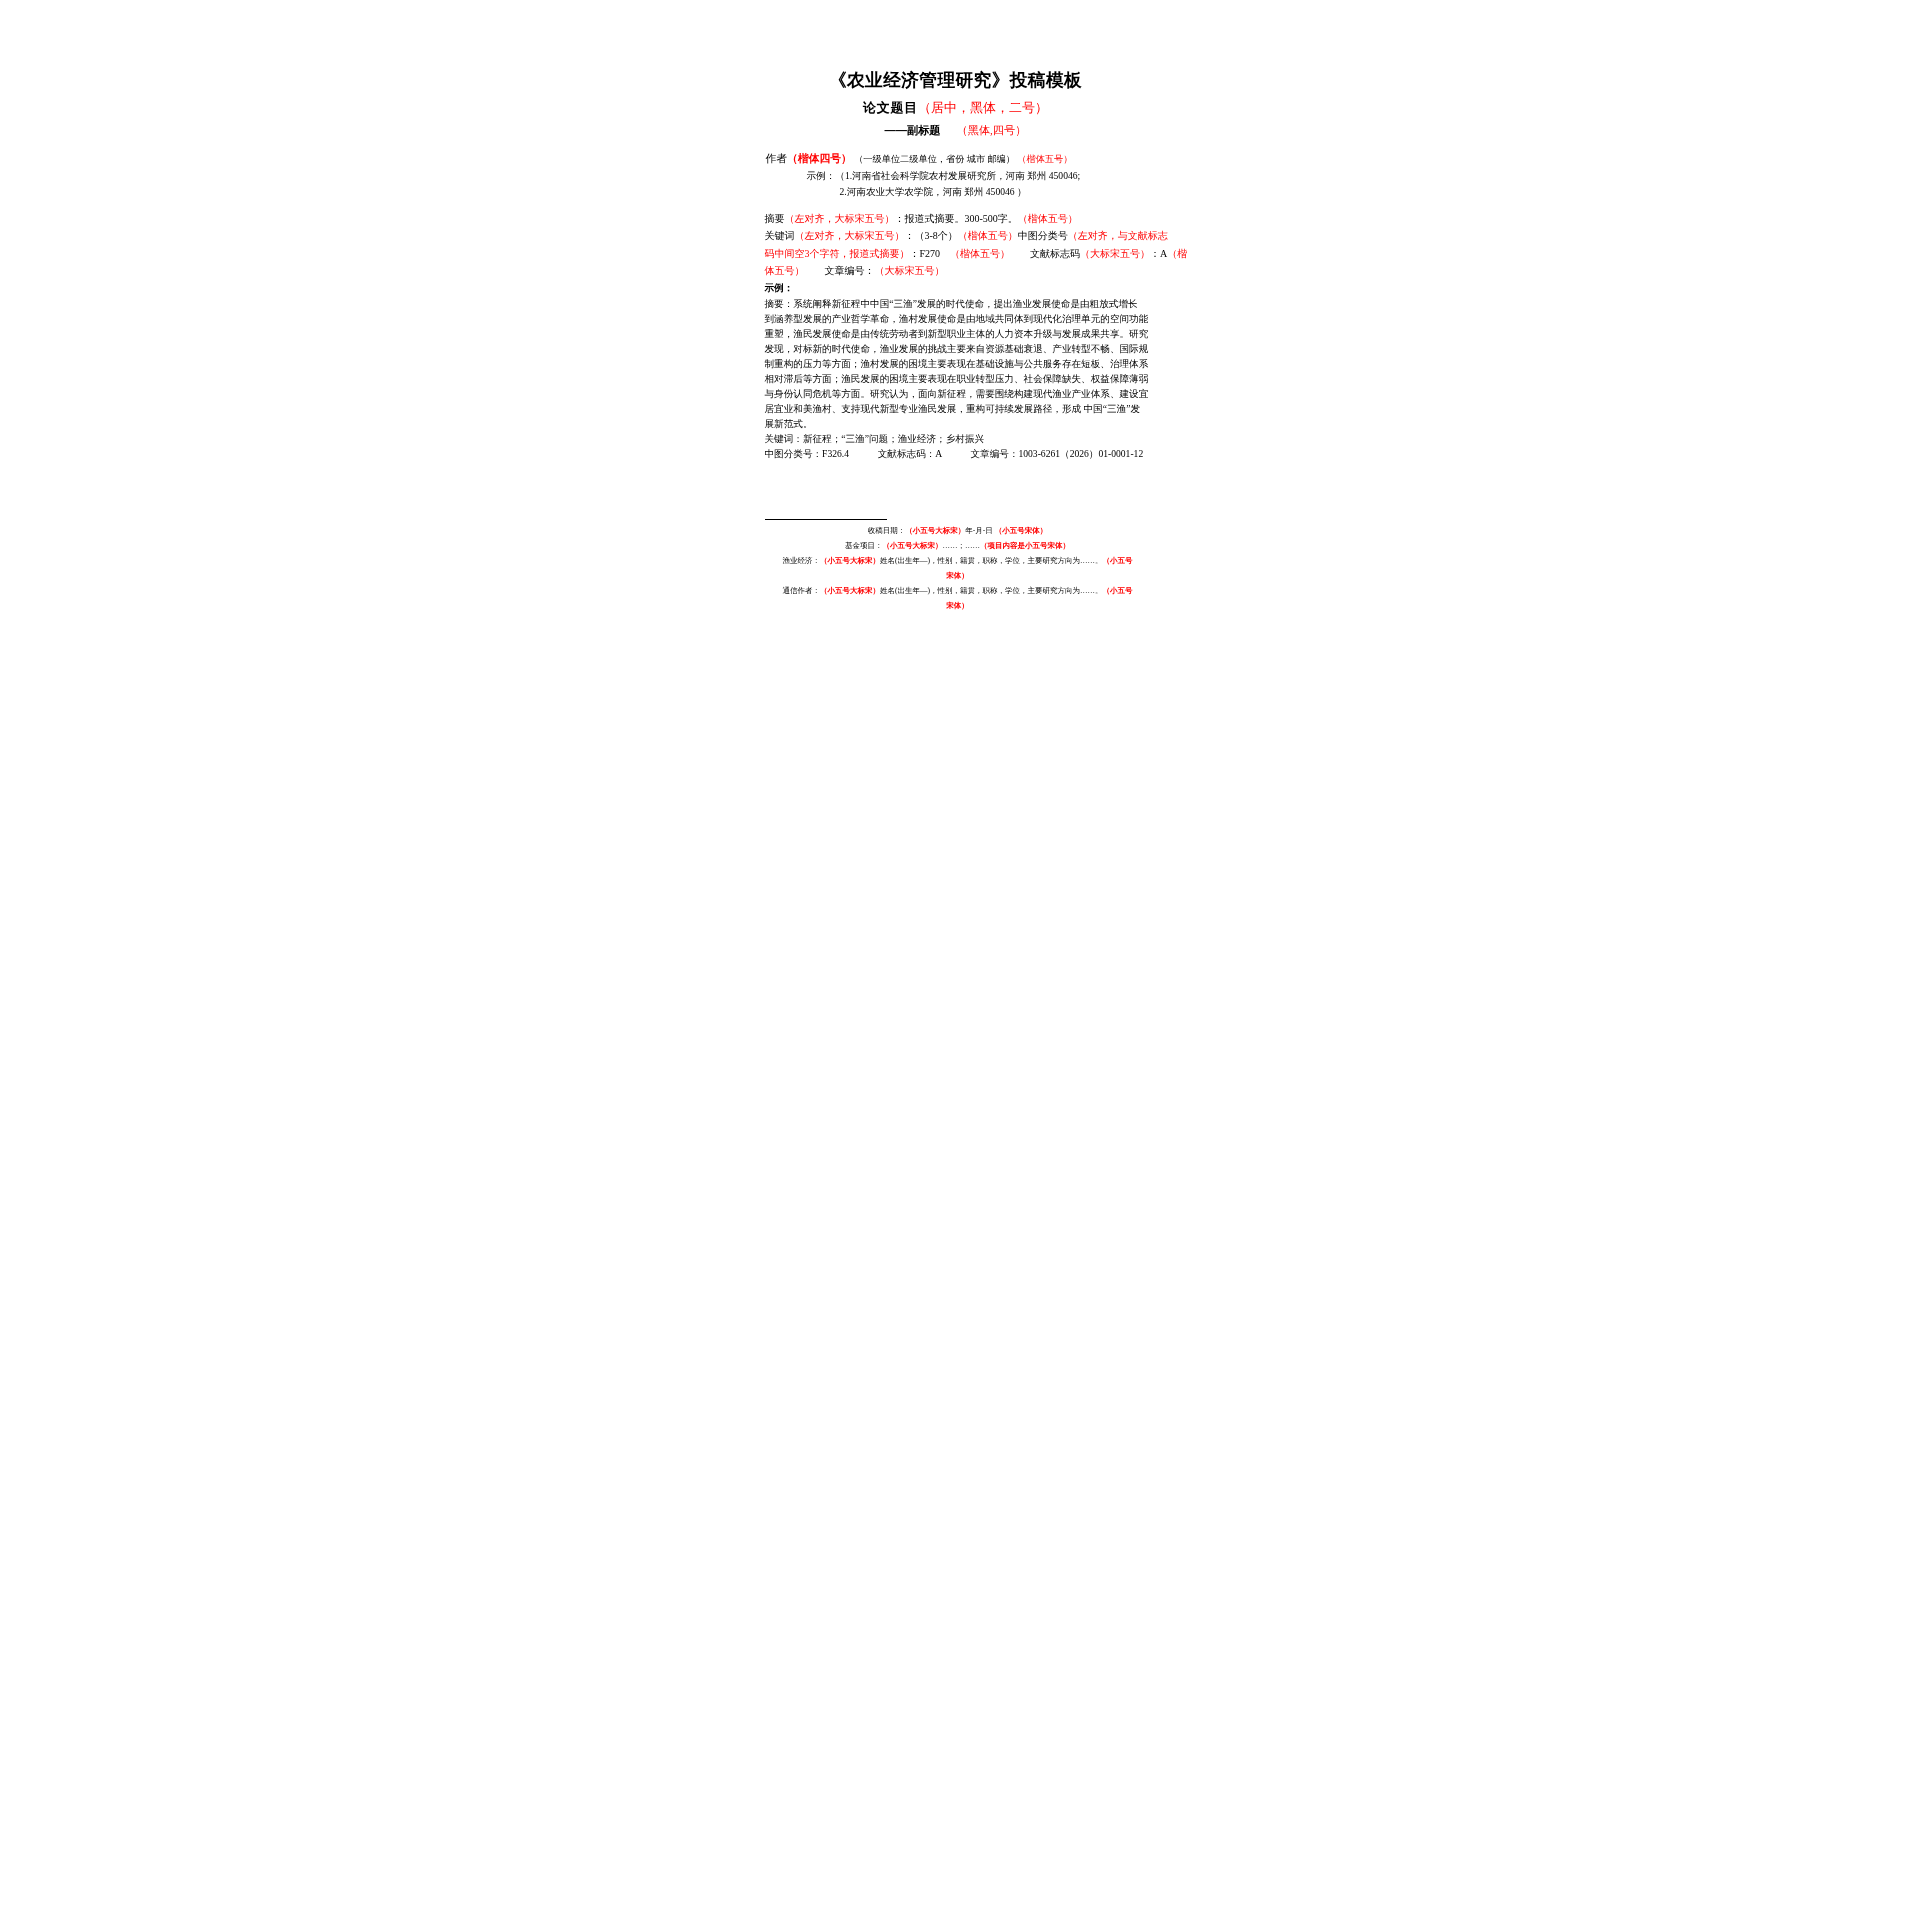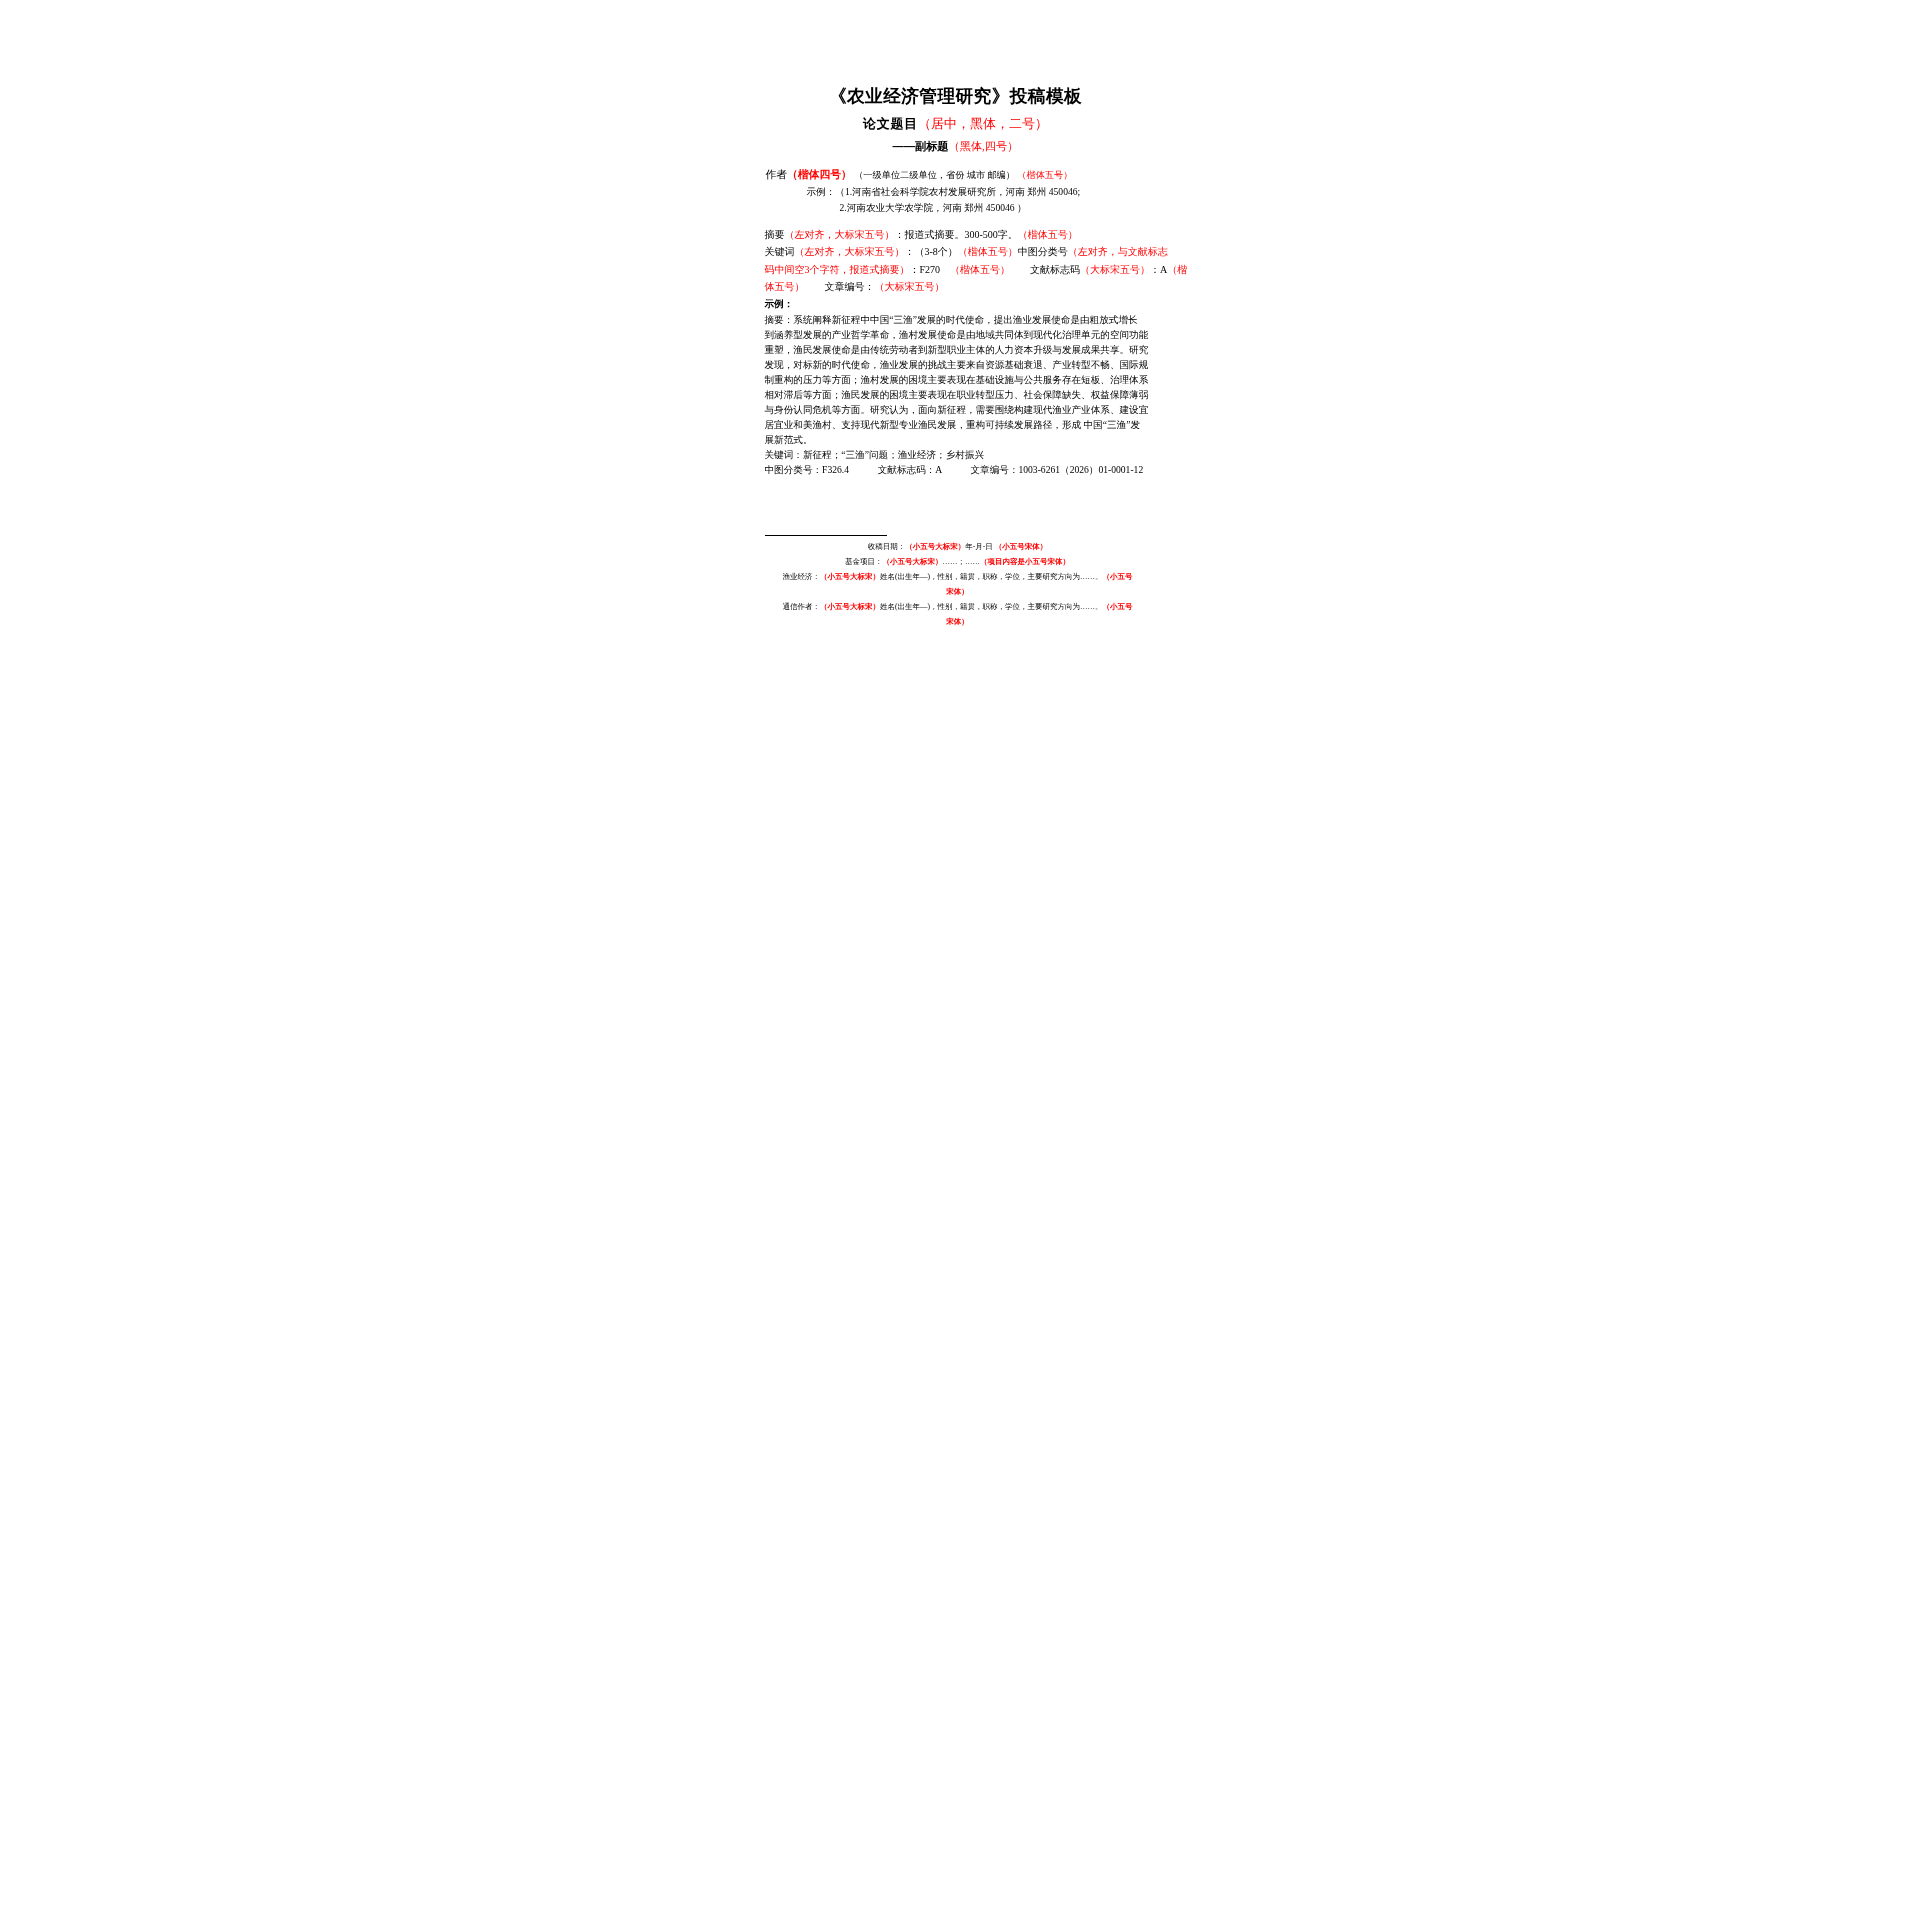--- a/index.html
+++ b/index.html
@@ -1,19 +1,19 @@
 <!DOCTYPE html>
 <html style="font-size:6.2px"><head>
 <meta charset="utf-8">
 <style>
   html,body{margin:0;padding:0;background:#ffffff;}
   .page{
     position:relative;
     width:478px;height:676px;
-    margin:16px auto;
+    margin:0 auto;
     background:#ffffff;
     font-family:"Liberation Serif","DejaVu Serif",serif;
     color:#000000;
     overflow:hidden;
   }
   .abs{position:absolute;}
   .center{left:0;right:0;text-align:center;}
   .hei{font-family:"Liberation Sans","DejaVu Sans",sans-serif;}
   .b{font-weight:bold;}
   .doc-title{top:68px;font-size:17.7px;font-weight:bold;letter-spacing:0.4px;}
@@ -34,21 +34,21 @@
 </style>
 </head>
 <body>
 
 <div class="page">
 
   <div class="abs center doc-title hei">《农业经济管理研究》投稿模板</div>
 
   <div class="abs center paper-title"><span class="b hei" style="color: rgb(0, 0, 0);">论文题目</span><span style="color: rgb(255, 0, 0);">（居中，黑体，二号）</span></div>
 
-  <div class="abs center subtitle"><span class="b hei" style="color: rgb(0, 0, 0);">——副标题</span><span style="color: rgb(255, 0, 0);">（黑体,四号）</span></div>
+  <div class="abs center subtitle"><span class="b hei" style="color: rgb(0, 0, 0);">——副标题</span><span style="color: rgb(255, 0, 0); padding-left: 16px;">（黑体,四号）</span></div>
 
   <div class="abs author-line"><span style="color: rgb(0, 0, 0); font-size: 10.8px;">作者</span><span class="b" style="color: rgb(255, 0, 0); font-size: 10.8px;">（楷体四号）</span><span style="color: rgb(0, 0, 0);"> （一级单位二级单位，省份 城市 邮编） </span><span style="color: rgb(255, 0, 0);">（楷体五号）</span></div>
 
   <div class="abs ex-line1">示例：（1.河南省社会科学院农村发展研究所，河南 郑州 450046;</div>
 
   <div class="abs ex-line2">2.河南农业大学农学院，河南 郑州 450046 ）</div>
 
   <div class="abs meta-block">
       <div><span style="color: rgb(0, 0, 0);">摘要</span><span style="color: rgb(255, 0, 0);">（左对齐，大标宋五号）</span><span style="color: rgb(0, 0, 0);">：报道式摘要。300-500字。</span><span style="color: rgb(255, 0, 0);">（楷体五号）</span></div>
       <div><span style="color: rgb(0, 0, 0);">关键词</span><span style="color: rgb(255, 0, 0);">（左对齐，大标宋五号）</span><span style="color: rgb(0, 0, 0);">：（3-8个）</span><span style="color: rgb(255, 0, 0);">（楷体五号）</span><span style="color: rgb(0, 0, 0);">中图分类号</span><span style="color: rgb(255, 0, 0); text-align: center;">（左对齐，与文献标志</span></div>

